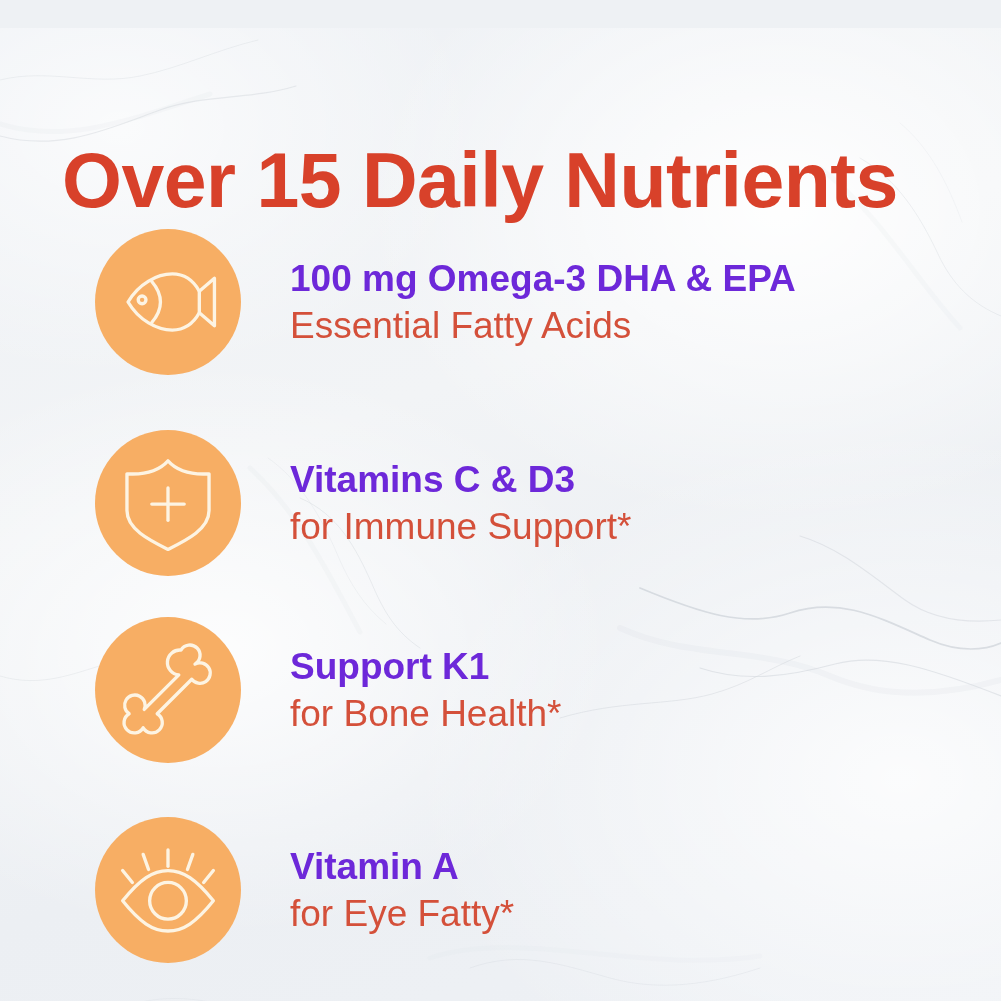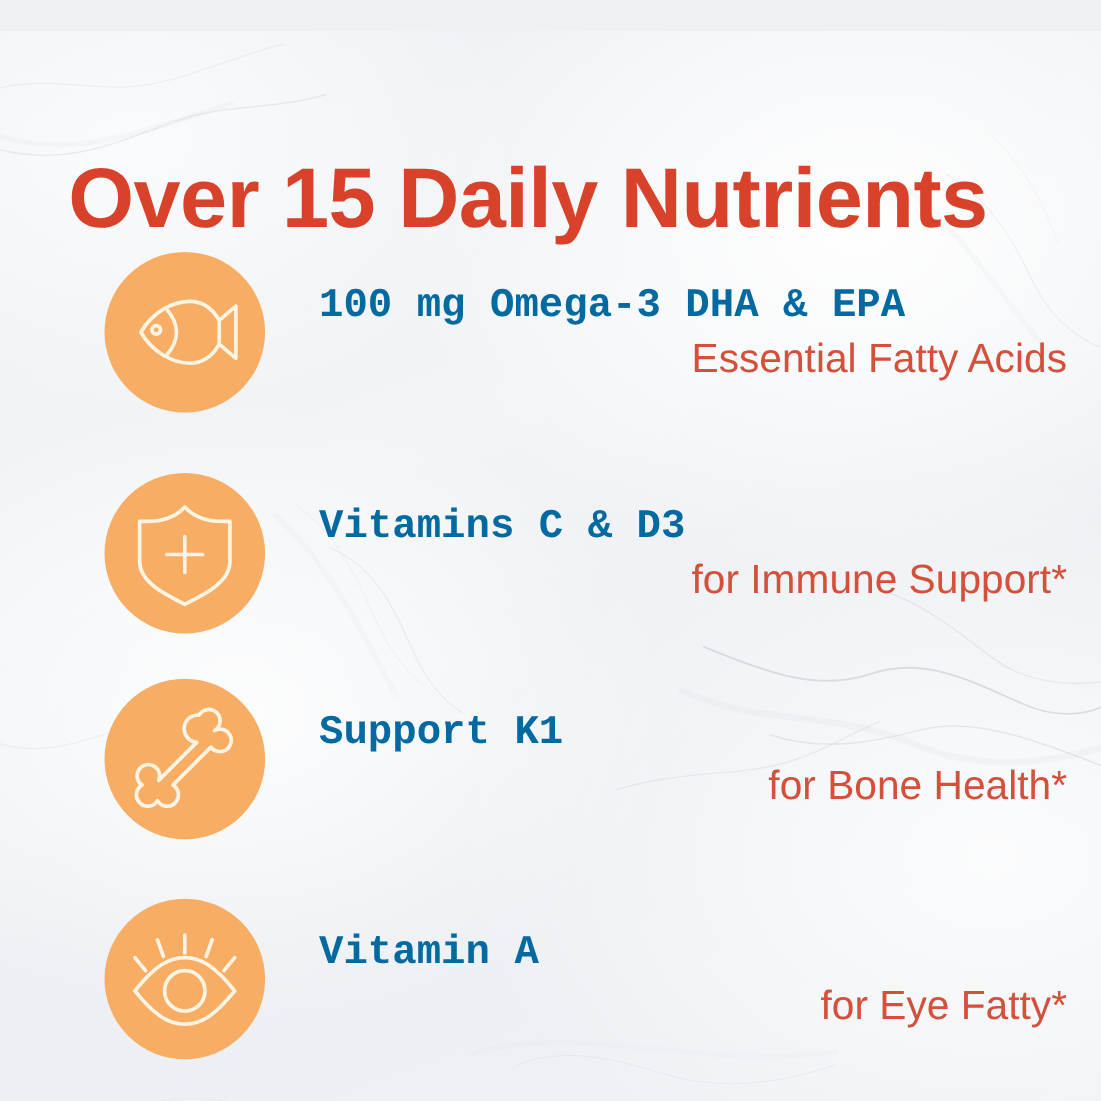--- a/index.html
+++ b/index.html
@@ -87,31 +87,29 @@
   }
   .feature-text {
     position: absolute;
     left: 290px;
     width: 680px;
   }
   .feature-line1 {
     font-size: 37px;
     font-weight: 700;
     line-height: 1.28;
-    color: #0369a1;
+    color: #6d28d9;
     white-space: nowrap;
-    font-family: Liberation Mono, monospace;
   }
   .feature-line2 {
     font-size: 37px;
     font-weight: 400;
     line-height: 1.28;
     color: #d4503a;
     white-space: nowrap;
-    text-align: right;
   }
 
   
   #row-omega   { top: 194px; }
   #row-immune  { top: 395px; padding-left: 40px; }
   #row-bone    { top: 582px; }
   #row-eye     { top: 782px; padding-left: 12px; }
 </style>
 </head>
 <body>

